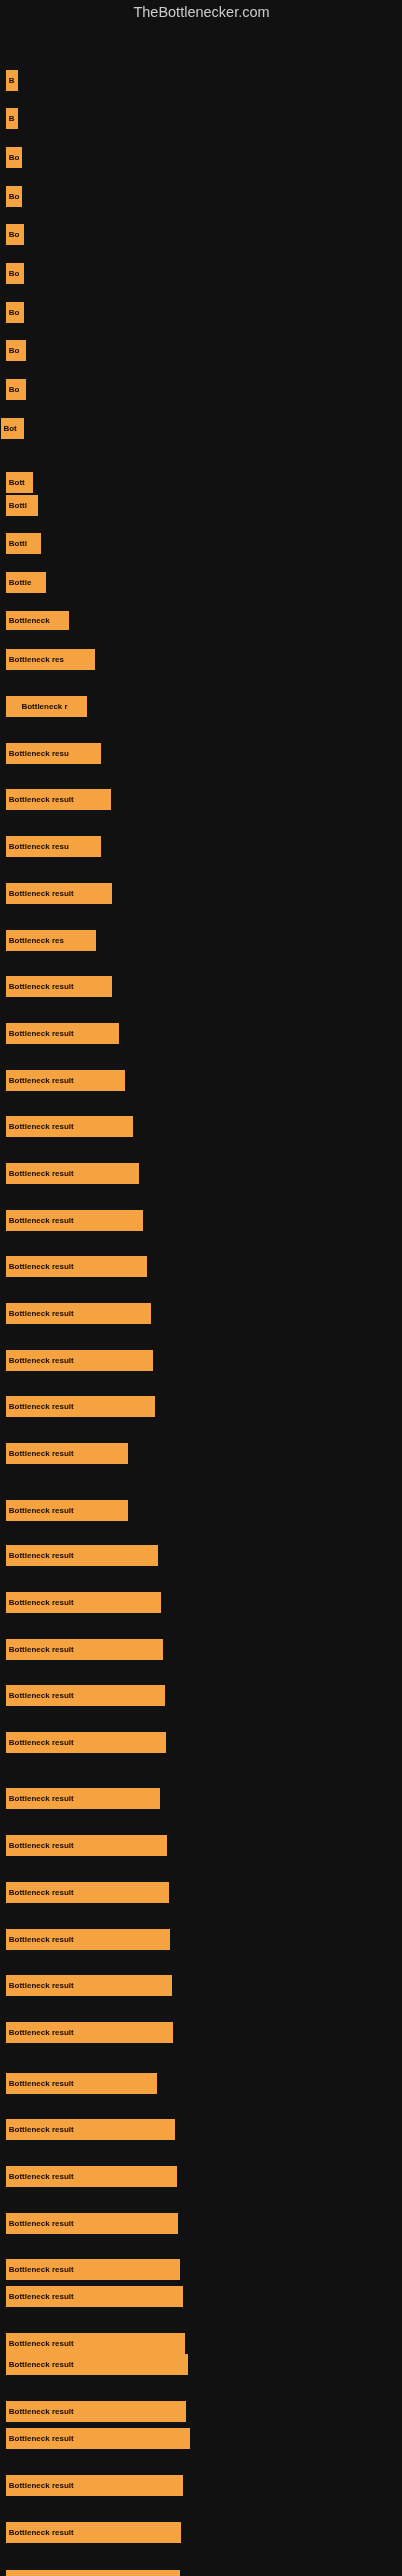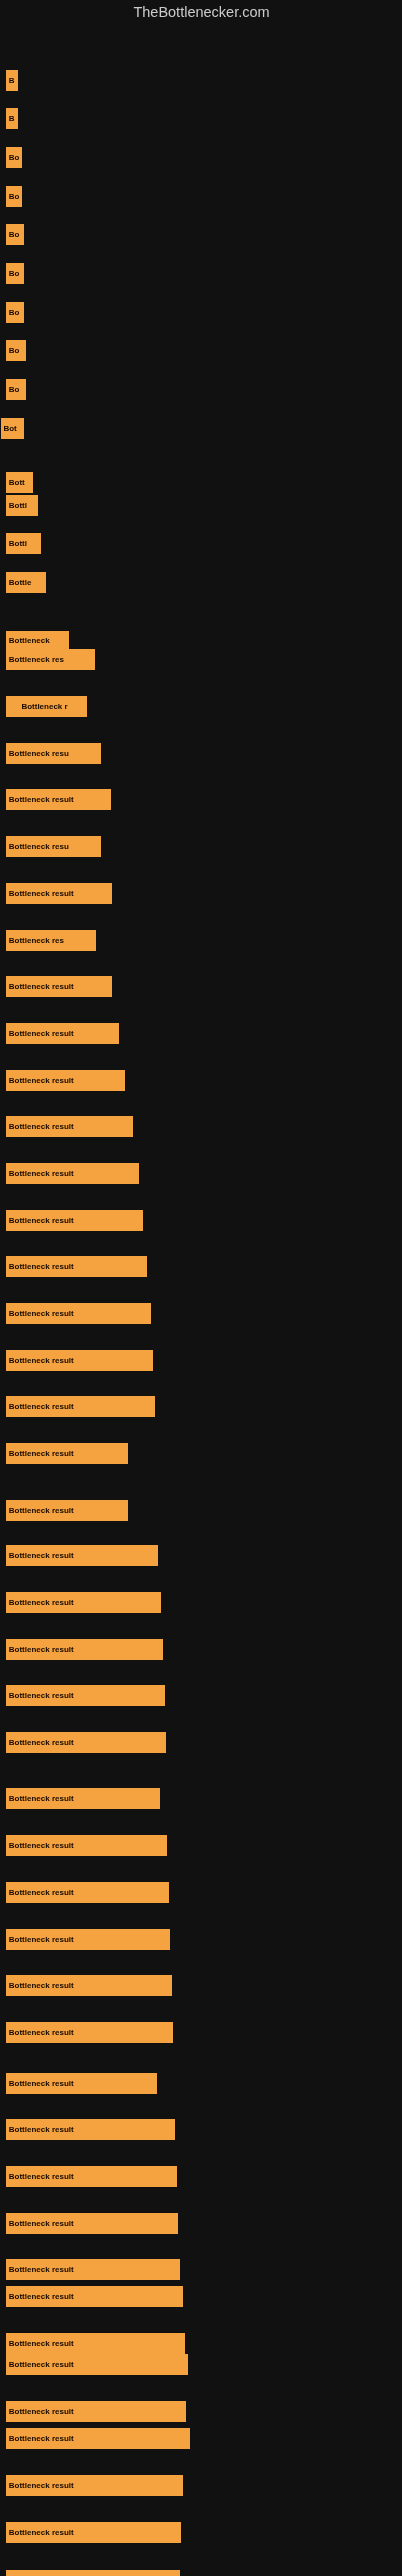--- a/index.html
+++ b/index.html
@@ -42,21 +42,21 @@
       <div style="position: absolute; top: 188px; left: 6.4px; width: 17.7px; height: 21px; background-color: rgb(244, 163, 64); display: flex; align-items: center; padding-left: 2.4px; font-size: 8px; font-weight: bold; color: rgb(26, 10, 0); overflow: hidden; white-space: nowrap;">Bo</div>
       <div style="position: absolute; top: 227px; left: 6.4px; width: 17.7px; height: 21px; background-color: rgb(244, 163, 64); display: flex; align-items: center; padding-left: 2.4px; font-size: 8px; font-weight: bold; color: rgb(26, 10, 0); overflow: hidden; white-space: nowrap;">Bo</div>
       <div style="position: absolute; top: 266px; left: 6.4px; width: 17.7px; height: 21px; background-color: rgb(244, 163, 64); display: flex; align-items: center; padding-left: 2.4px; font-size: 8px; font-weight: bold; color: rgb(26, 10, 0); overflow: hidden; white-space: nowrap;">Bo</div>
       <div style="position: absolute; top: 304px; left: 6.4px; width: 19.3px; height: 21px; background-color: rgb(244, 163, 64); display: flex; align-items: center; padding-left: 2.4px; font-size: 8px; font-weight: bold; color: rgb(26, 10, 0); overflow: hidden; white-space: nowrap;">Bo</div>
       <div style="position: absolute; top: 343px; left: 6.4px; width: 19.3px; height: 21px; background-color: rgb(244, 163, 64); display: flex; align-items: center; padding-left: 2.4px; font-size: 8px; font-weight: bold; color: rgb(26, 10, 0); overflow: hidden; white-space: nowrap;">Bo</div>
       <div style="position: absolute; top: 382px; left: 1px; width: 22.5px; height: 21px; background-color: rgb(244, 163, 64); display: flex; align-items: center; padding-left: 2.4px; font-size: 8px; font-weight: bold; color: rgb(26, 10, 0); overflow: hidden; white-space: nowrap;">Bot</div>
       <div style="position: absolute; top: 420px; left: 6.4px; width: 27px; height: 21px; background-color: rgb(244, 163, 64); display: flex; align-items: center; padding-left: 2.4px; font-size: 8px; font-weight: bold; color: rgb(26, 10, 0); overflow: hidden; white-space: nowrap; margin-top: 16px;">Bott</div>
       <div style="position: absolute; top: 459px; left: 6.4px; width: 32px; height: 21px; background-color: rgb(244, 163, 64); display: flex; align-items: center; padding-left: 2.4px; font-size: 8px; font-weight: bold; color: rgb(26, 10, 0); overflow: hidden; white-space: nowrap;">Bottl</div>
       <div style="position: absolute; top: 497px; left: 6.4px; width: 35px; height: 21px; background-color: rgb(244, 163, 64); display: flex; align-items: center; padding-left: 2.4px; font-size: 8px; font-weight: bold; color: rgb(26, 10, 0); overflow: hidden; white-space: nowrap;">Bottl</div>
       <div style="position: absolute; top: 536px; left: 6.4px; width: 40px; height: 21px; background-color: rgb(244, 163, 64); display: flex; align-items: center; padding-left: 2.4px; font-size: 8px; font-weight: bold; color: rgb(26, 10, 0); overflow: hidden; white-space: nowrap;">Bottle</div>
-      <div style="position: absolute; top: 575px; left: 6.4px; width: 63px; height: 19px; background-color: rgb(244, 163, 64); display: flex; align-items: center; padding-left: 2.4px; font-size: 8px; font-weight: bold; color: rgb(26, 10, 0); overflow: hidden; white-space: nowrap; margin-top: 20px;">Bottleneck</div>
+      <div style="position: absolute; top: 575px; left: 6.4px; width: 63px; height: 19px; background-color: rgb(244, 163, 64); display: flex; align-items: center; padding-left: 2.4px; font-size: 8px; font-weight: bold; color: rgb(26, 10, 0); overflow: hidden; white-space: nowrap;">Bottleneck</div>
       <div style="position: absolute; top: 613px; left: 6.4px; width: 89px; height: 21px; background-color: rgb(244, 163, 64); display: flex; align-items: center; padding-left: 2.4px; font-size: 8px; font-weight: bold; color: rgb(26, 10, 0); overflow: hidden; white-space: nowrap;">Bottleneck res</div>
       <div style="position: absolute; top: 660px; left: 6.4px; width: 81px; height: 21px; background-color: rgb(244, 163, 64); display: flex; align-items: center; padding-left: 15px; font-size: 8px; font-weight: bold; color: rgb(26, 10, 0); overflow: hidden; white-space: nowrap;">Bottleneck r</div>
       <div style="position: absolute; top: 707px; left: 6.4px; width: 95px; height: 21px; background-color: rgb(244, 163, 64); display: flex; align-items: center; padding-left: 2.4px; font-size: 8px; font-weight: bold; color: rgb(26, 10, 0); overflow: hidden; white-space: nowrap;">Bottleneck resu</div>
       <div style="position: absolute; top: 753px; left: 6.4px; width: 105px; height: 21px; background-color: rgb(244, 163, 64); display: flex; align-items: center; padding-left: 2.4px; font-size: 8px; font-weight: bold; color: rgb(26, 10, 0); overflow: hidden; white-space: nowrap;">Bottleneck result</div>
       <div style="position: absolute; top: 800px; left: 6.4px; width: 95px; height: 21px; background-color: rgb(244, 163, 64); display: flex; align-items: center; padding-left: 2.4px; font-size: 8px; font-weight: bold; color: rgb(26, 10, 0); overflow: hidden; white-space: nowrap;">Bottleneck resu</div>
       <div style="position: absolute; top: 847px; left: 6.4px; width: 106px; height: 21px; background-color: rgb(244, 163, 64); display: flex; align-items: center; padding-left: 2.4px; font-size: 8px; font-weight: bold; color: rgb(26, 10, 0); overflow: hidden; white-space: nowrap;">Bottleneck result</div>
       <div style="position: absolute; top: 894px; left: 6.4px; width: 90px; height: 21px; background-color: rgb(244, 163, 64); display: flex; align-items: center; padding-left: 2.4px; font-size: 8px; font-weight: bold; color: rgb(26, 10, 0); overflow: hidden; white-space: nowrap;">Bottleneck res</div>
       <div style="position: absolute; top: 940px; left: 6.4px; width: 106px; height: 21px; background-color: rgb(244, 163, 64); display: flex; align-items: center; padding-left: 2.4px; font-size: 8px; font-weight: bold; color: rgb(26, 10, 0); overflow: hidden; white-space: nowrap;">Bottleneck result</div>
       <div style="position: absolute; top: 987px; left: 6.4px; width: 113px; height: 21px; background-color: rgb(244, 163, 64); display: flex; align-items: center; padding-left: 2.4px; font-size: 8px; font-weight: bold; color: rgb(26, 10, 0); overflow: hidden; white-space: nowrap;">Bottleneck result</div>
       <div style="position: absolute; top: 1034px; left: 6.4px; width: 119px; height: 21px; background-color: rgb(244, 163, 64); display: flex; align-items: center; padding-left: 2.4px; font-size: 8px; font-weight: bold; color: rgb(26, 10, 0); overflow: hidden; white-space: nowrap;">Bottleneck result</div>

